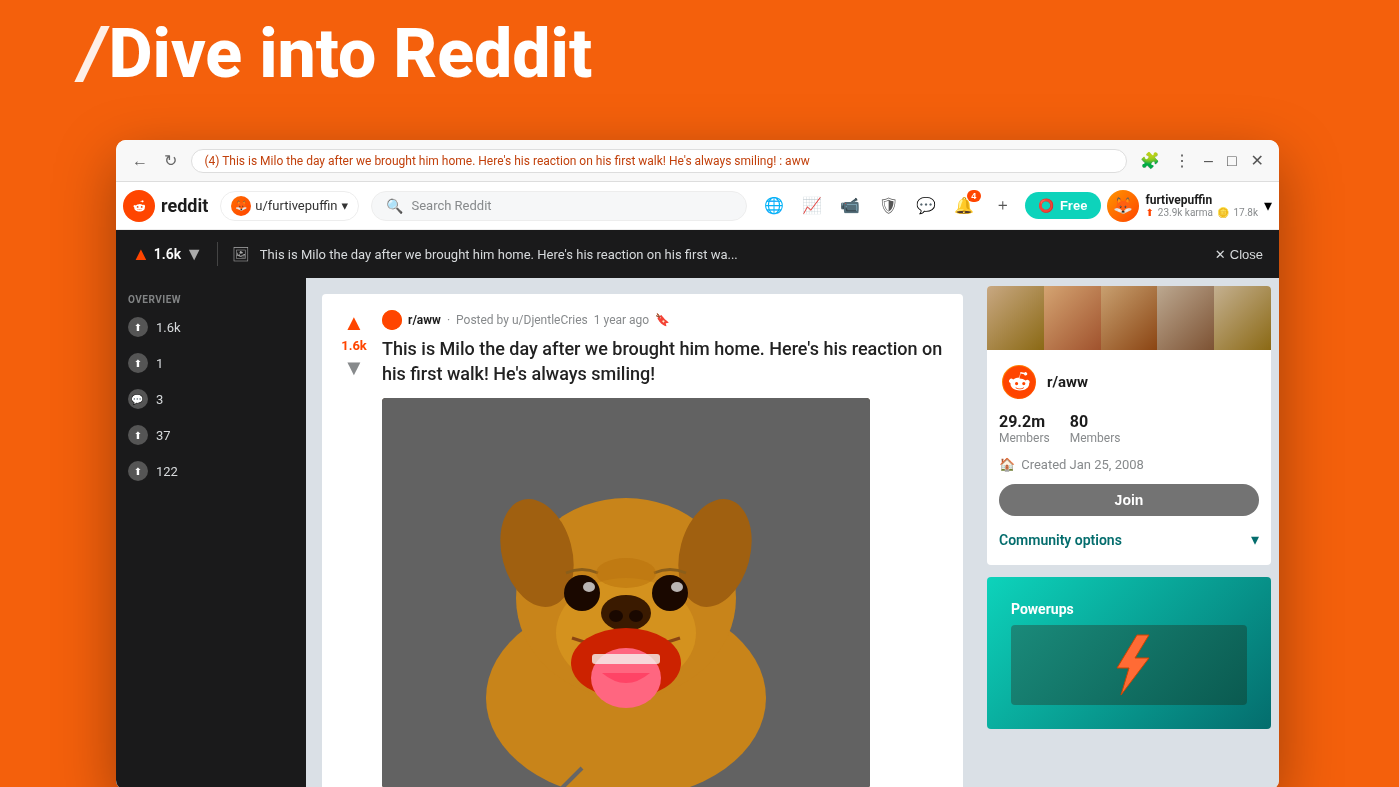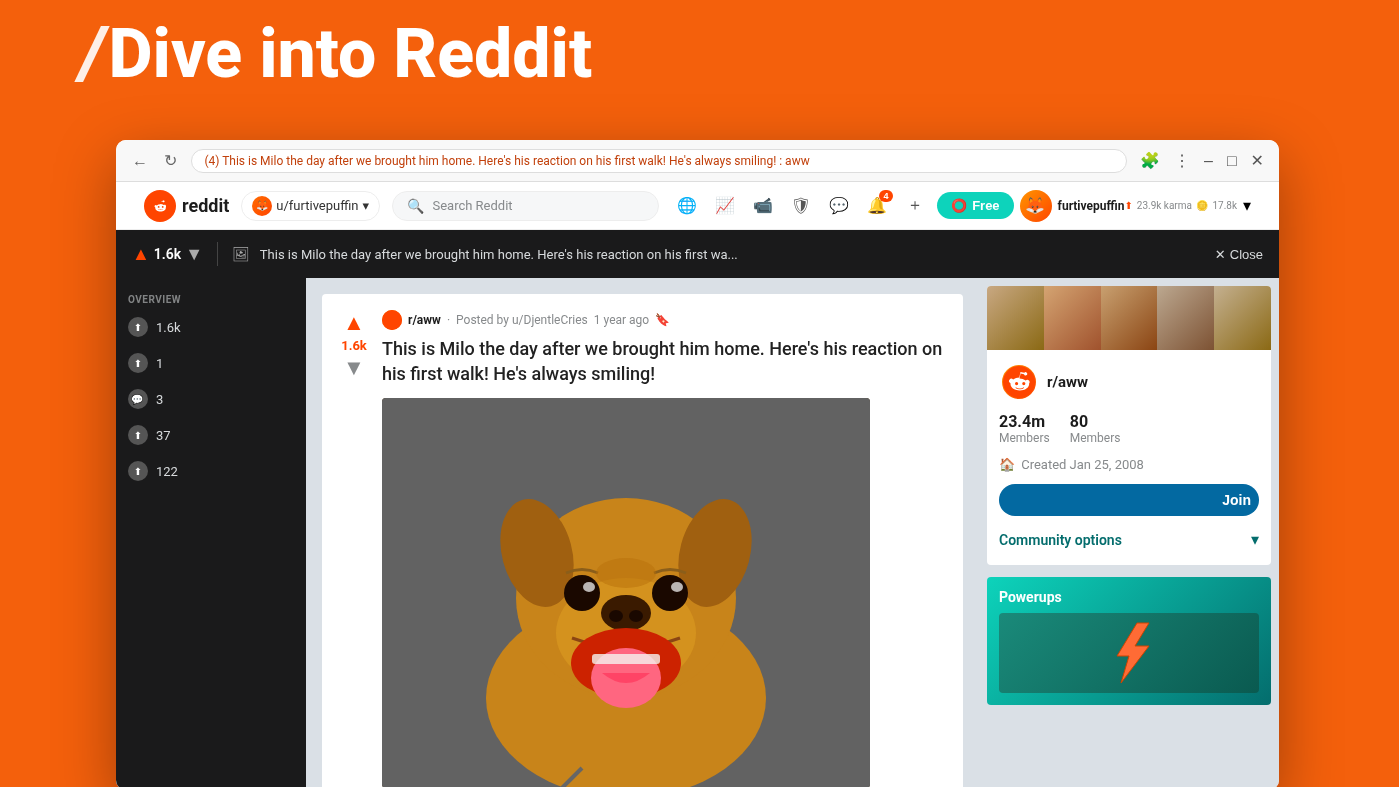--- a/index.html
+++ b/index.html
@@ -127,21 +127,21 @@
       font-size: 16px;
       padding: 3px;
     }
 
     
     .reddit-header {
       background: #fff;
       border-bottom: 1px solid #ededed;
       display: flex;
       align-items: center;
-      padding: 0 28px;
+      padding: 0 7px;
       height: 48px;
       gap: 12px;
       flex-shrink: 0;
     }
 
     .reddit-logo-area {
       display: flex;
       align-items: center;
       gap: 6px;
     }
@@ -273,21 +273,21 @@
       background: linear-gradient(135deg, #ff9500, #ff4500);
       overflow: hidden;
       display: flex;
       align-items: center;
       justify-content: center;
       font-size: 16px;
     }
 
     .username-area {
       display: flex;
-      flex-direction: row;
+      flex-direction: column;
     }
 
     .username {
       font-size: 12px;
       font-weight: 700;
       color: #1c1c1c;
     }
 
     .karma-area {
       display: flex;
@@ -628,30 +628,29 @@
       color: #878a8c;
       margin-bottom: 12px;
     }
 
     .cake-icon {
       color: #878a8c;
     }
 
     .join-btn {
       width: 100%;
-      background: #0369a1;
+      background: #737373;
       color: white;
       border: none;
       border-radius: 20px;
       padding: 8px;
       font-size: 14px;
       font-weight: 700;
       cursor: pointer;
       margin-bottom: 10px;
-      text-align: right;
     }
 
     .community-options-row {
       display: flex;
       align-items: center;
       justify-content: space-between;
       cursor: pointer;
       padding: 4px 0;
     }
 
@@ -662,21 +661,21 @@
     }
 
     .chevron-icon {
       color: #046d6d;
       font-size: 16px;
     }
 
     .powerups-card {
       background: linear-gradient(135deg, #0dd3bb, #046d6d);
       border-radius: 4px;
-      padding: 12px;
+      padding: 24px;
       color: white;
     }
 
     .powerups-title {
       font-size: 14px;
       font-weight: 700;
       margin-bottom: 8px;
     }
 
     .powerups-inner {
@@ -907,21 +906,21 @@
                 <circle cx="20" cy="20" r="20" fill="#FF4500"></circle>
                 <path d="M33.34 20a2.93 2.93 0 0 0-4.94-2 14.25 14.25 0 0 0-7.7-2.46l1.3-6.15 4.26.9a2 2 0 1 0 .36-1.88l-4.78-1-1.46 6.88a14.29 14.29 0 0 0-7.77 2.46 2.93 2.93 0 1 0-3.23 4.77 5.73 5.73 0 0 0 0 .87c0 4.48 5.22 8.12 11.66 8.12s11.66-3.64 11.66-8.12a5.73 5.73 0 0 0 0-.87A2.93 2.93 0 0 0 33.34 20zM15 22a2 2 0 1 1 2 2 2 2 0 0 1-2-2zm11.2 5.42a7.15 7.15 0 0 1-5.2 1.58 7.15 7.15 0 0 1-5.2-1.58.5.5 0 0 1 .7-.7 6.27 6.27 0 0 0 4.5 1.28 6.27 6.27 0 0 0 4.5-1.28.5.5 0 0 1 .7.7zM26 24a2 2 0 1 1 2-2 2 2 0 0 1-2 2z" fill="white"></path>
               </svg>
             </div>
             <span class="community-name">r/aww</span>
           </div>
 
 
           <div class="community-stats">
             <div class="stat-item">
-              <span class="stat-value">23.4m</span>
+              <span class="stat-value">29.2m</span>
               <span class="stat-label">Members</span>
             </div>
             <div class="stat-item">
               <span class="stat-value">80</span>
               <span class="stat-label">Members</span>
             </div>
           </div>
 
           <div class="created-row">
             <span class="cake-icon">🏠</span>

